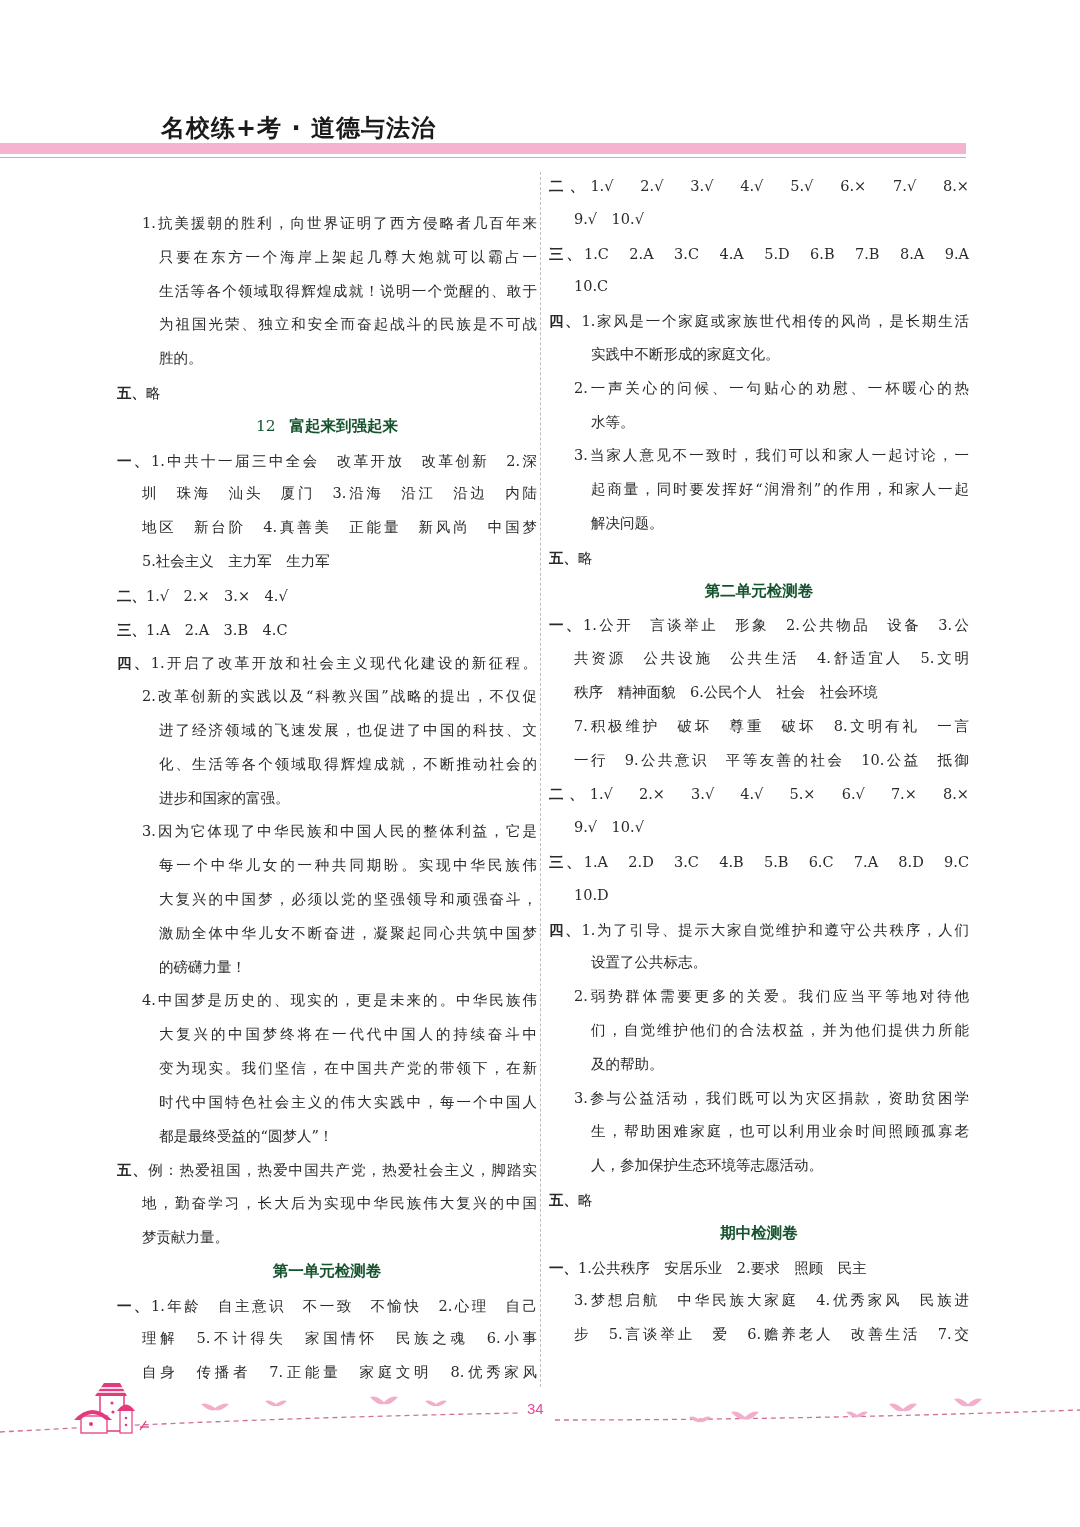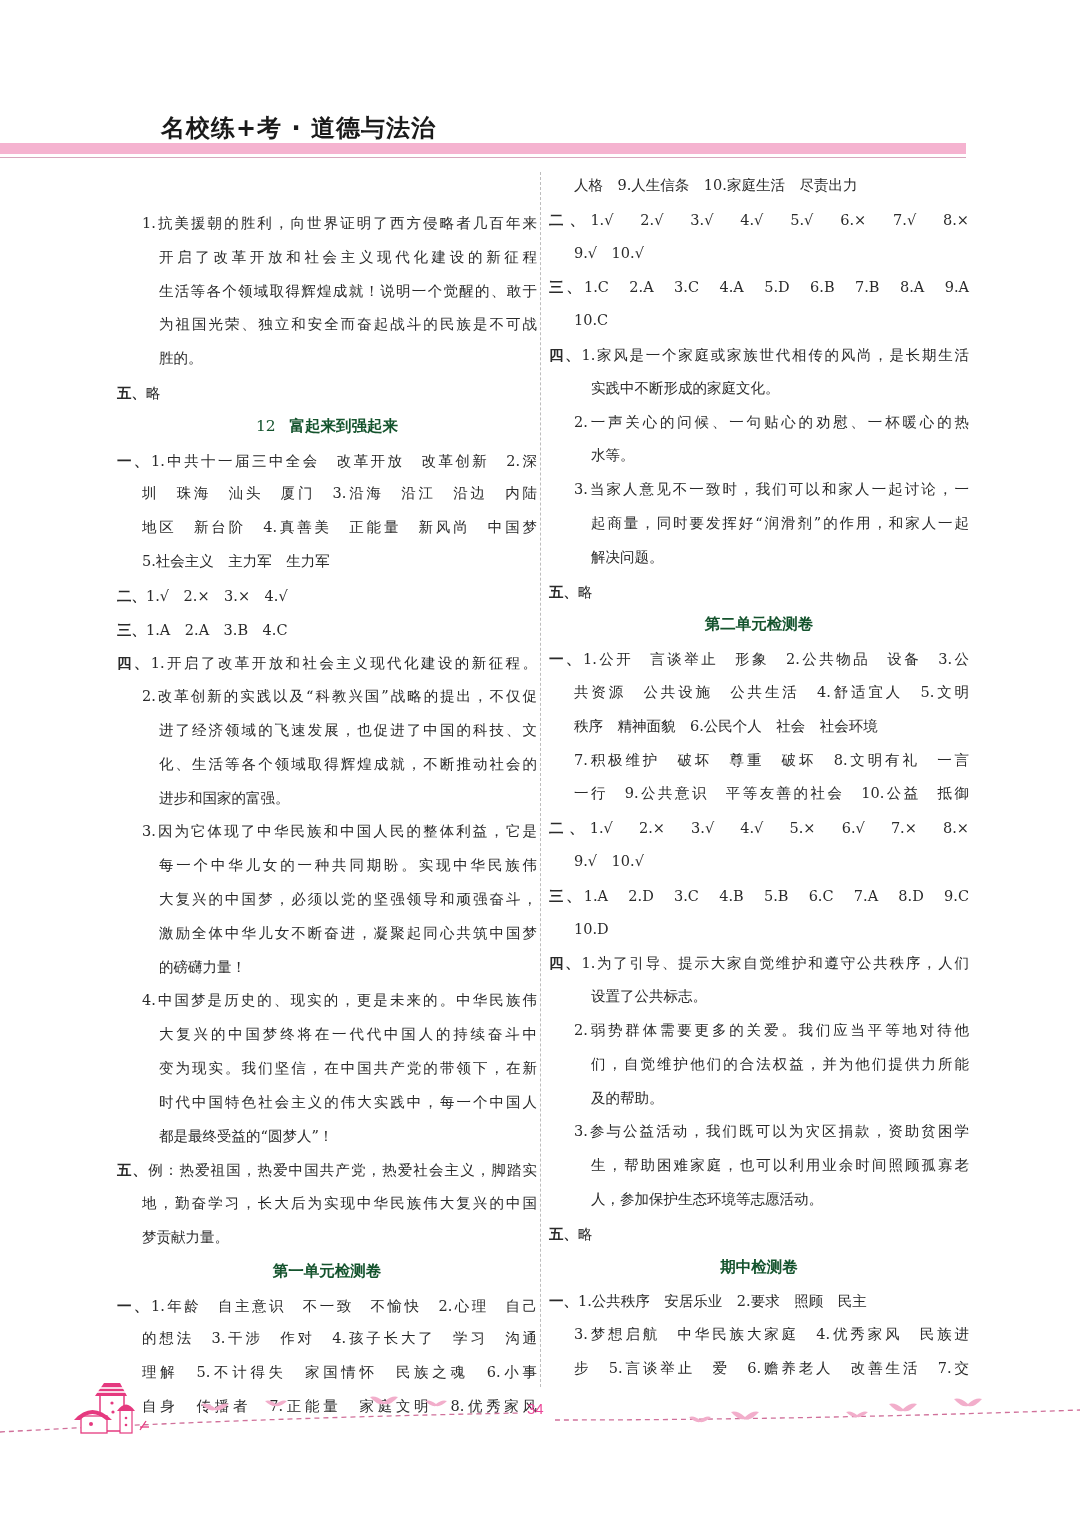--- a/index.html
+++ b/index.html
@@ -55,21 +55,21 @@
 
 <div class="header-title">名校练+考 · 道德与法治</div>
 <div class="header-bar"></div>
 <div class="header-line"></div>
 
 <div class="divider"></div>
 
 <div class="column col-left" id="col-left">
   <div id="left-top">
       <div class="line ind1">1.抗美援朝的胜利，向世界证明了西方侵略者几百年来</div>
-      <div class="line ind2">开启了改革开放和社会主义现代化建设的新征程</div>
+      <div class="line ind2">只要在东方一个海岸上架起几尊大炮就可以霸占一</div>
       <div class="line ind2">生活等各个领域取得辉煌成就！说明一个觉醒的、敢于</div>
       <div class="line ind2">为祖国光荣、独立和安全而奋起战斗的民族是不可战</div>
       <div class="line ind2 short">胜的。</div>
       <div class="line ind0 short"><span class="sec">五、</span>略</div>
     </div>
   <div class="heading">
     <span class="num">12</span><span>富起来到强起来</span>
   </div>
   <div id="left-s12">
       <div class="line ind0"><span class="sec">一、</span>1.中共十一届三中全会　改革开放　改革创新　2.深</div>
@@ -93,29 +93,27 @@
       <div class="line ind2">变为现实。我们坚信，在中国共产党的带领下，在新</div>
       <div class="line ind2">时代中国特色社会主义的伟大实践中，每一个中国人</div>
       <div class="line ind2 short">都是最终受益的“圆梦人”！</div>
       <div class="line ind0"><span class="sec">五、</span>例：热爱祖国，热爱中国共产党，热爱社会主义，脚踏实</div>
       <div class="line ind1">地，勤奋学习，长大后为实现中华民族伟大复兴的中国</div>
       <div class="line ind1 short">梦贡献力量。</div>
     </div>
   <div class="heading">第一单元检测卷</div>
   <div id="left-u1">
       <div class="line ind0"><span class="sec">一、</span>1.年龄　自主意识　不一致　不愉快　2.心理　自己</div>
-      <div class="line ind1">的想法　3.干涉　作对　4.孩子长大了　学习　沟通</div>
       <div class="line ind1">理解　5.不计得失　家国情怀　民族之魂　6.小事</div>
       <div class="line ind1">自身　传播者　7.正能量　家庭文明　8.优秀家风</div>
     </div>
 </div>
 
 <div class="column col-right" id="col-right">
   <div id="right-top">
-      <div class="line ind1 short">人格　9.人生信条　10.家庭生活　尽责出力</div>
       <div class="line ind0"><span class="sec">二、</span>1.√　2.√　3.√　4.√　5.√　6.×　7.√　8.×</div>
       <div class="line ind1 short">9.√　10.√</div>
       <div class="line ind0"><span class="sec">三、</span>1.C　2.A　3.C　4.A　5.D　6.B　7.B　8.A　9.A</div>
       <div class="line ind1 short">10.C</div>
       <div class="line ind0"><span class="sec">四、</span>1.家风是一个家庭或家族世代相传的风尚，是长期生活</div>
       <div class="line ind2 short">实践中不断形成的家庭文化。</div>
       <div class="line ind1">2.一声关心的问候、一句贴心的劝慰、一杯暖心的热</div>
       <div class="line ind2 short">水等。</div>
       <div class="line ind1">3.当家人意见不一致时，我们可以和家人一起讨论，一</div>
       <div class="line ind2">起商量，同时要发挥好“润滑剂”的作用，和家人一起</div>

